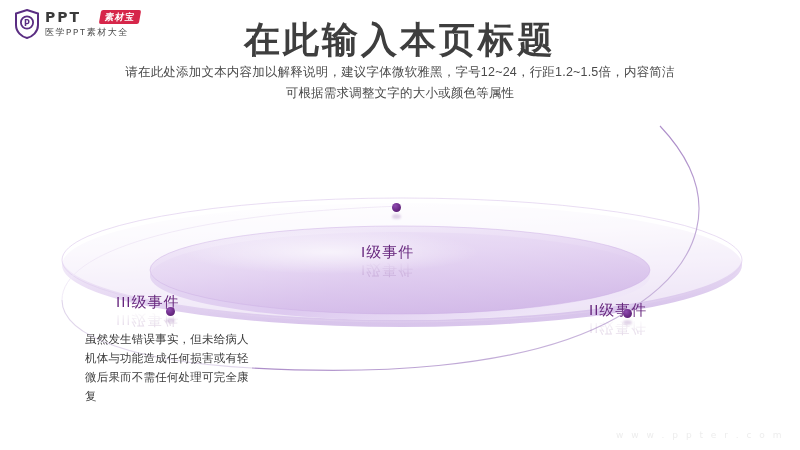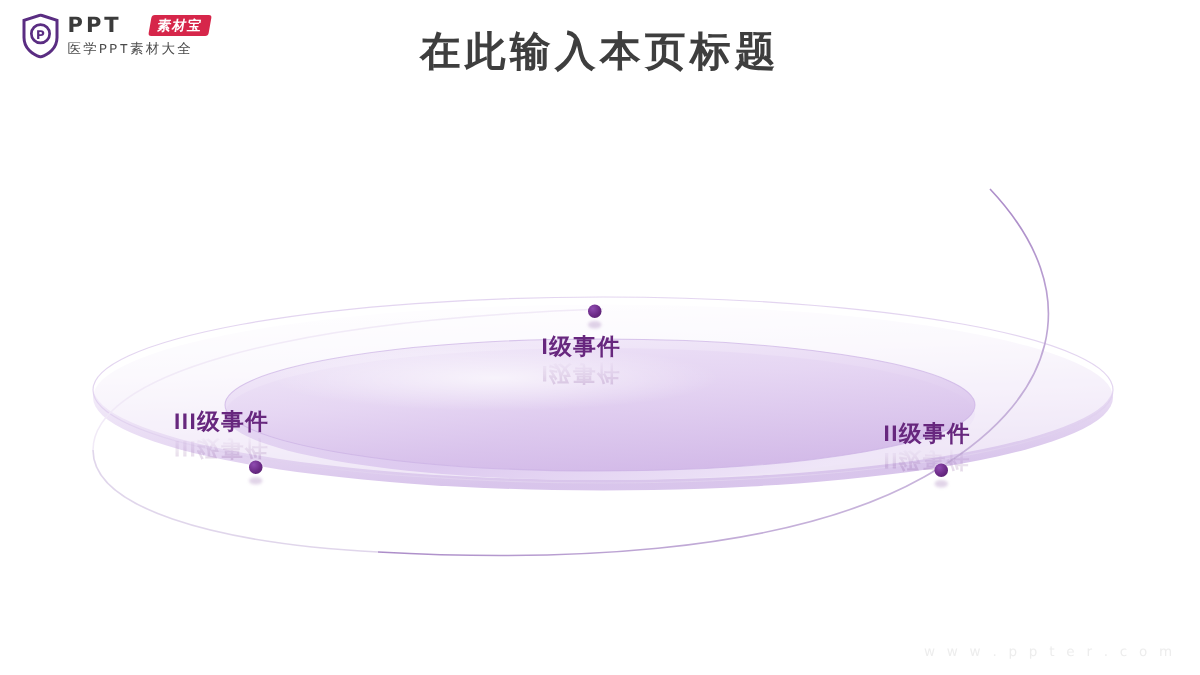--- a/index.html
+++ b/index.html
@@ -25,34 +25,34 @@
     transform:skewX(-10deg);line-height:10px;
   }
   #logo .sub{
     position:absolute;left:31px;top:20px;
     font-size:9px;color:#4a4a4a;letter-spacing:1.5px;line-height:10px;font-family:Liberation Mono, monospace;
   }
 
   
   #title{
     position:absolute;left:0;right:0;top:16px;text-align:center;
-    font-size:27px;font-weight:bold;color:#3e3e3e;letter-spacing:3px;
+    font-size:36px;font-weight:bold;color:#3e3e3e;letter-spacing:3px;
   }
   #subtitle{
     position:absolute;left:0;right:0;top:62px;text-align:center;
     font-size:12.5px;color:#4a4a4a;line-height:21px;letter-spacing:.2px;
   }
 
   
   #diagram{position:absolute;left:0;top:0;width:800px;height:450px;}
 
   
   .node-label{
-    position:absolute;font-size:15px;font-weight:bold;color:#67277e;
-    letter-spacing:1px;white-space:nowrap;
+    position:absolute;font-size:15px;font-weight:normal;color:#67277e;
+    letter-spacing:1px;white-space:nowrap;margin-top:21px;
   }
   .node-label .reflect{
     position:absolute;left:0;top:17px;
     transform:scaleY(-1);opacity:.20;
     -webkit-mask-image:linear-gradient(to top,rgba(0,0,0,0) 5%,rgba(0,0,0,.9) 95%);
     mask-image:linear-gradient(to top,rgba(0,0,0,0) 5%,rgba(0,0,0,.9) 95%);
   }
   .dot{
     position:absolute;width:9px;height:9px;border-radius:50%;
     background:radial-gradient(circle at 35% 30%,#8f4cb0 0%,#6b2a86 55%,#4f1b66 100%);
@@ -86,20 +86,24 @@
       <path d="M13 1 L24 4.5 V16 C24 23 18.5 27.5 13 29 C7.5 27.5 2 23 2 16 V4.5 Z" fill="none" stroke="#5a2d82" stroke-width="2"></path>
       <circle cx="13" cy="13.5" r="6.1" fill="none" stroke="#5a2d82" stroke-width="1.8"></circle>
       <text x="13" y="17.2" text-anchor="middle" font-size="8" font-family="DejaVu Sans, sans-serif" font-weight="bold" fill="#5a2d82">P</text>
     </svg>
     <div class="ppt">PPT</div>
     <div class="badge">素材宝</div>
     <div class="sub">医学PPT素材大全</div>
   </div>
 
   <div id="title">在此输入本页标题</div>
+  <div id="subtitle">
+    <div>请在此处添加文本内容加以解释说明，建议字体微软雅黑，字号12~24，行距1.2~1.5倍，内容简洁</div>
+    <div>可根据需求调整文字的大小或颜色等属性</div>
+  </div>
 
   <svg id="diagram" viewBox="0 0 800 450">
     <defs>
       <linearGradient id="ringGrad" x1="0" y1="0" x2="0.25" y2="1">
         <stop offset="0%" stop-color="#ffffff"></stop>
         <stop offset="38%" stop-color="#f4eefa"></stop>
         <stop offset="72%" stop-color="#e3d3f1"></stop>
         <stop offset="100%" stop-color="#d2bbe8"></stop>
       </linearGradient>
       <linearGradient id="discGrad" x1="0.1" y1="0" x2="0.6" y2="1">
@@ -144,20 +148,21 @@
     <span>I级事件</span>
     <span class="reflect">I级事件</span>
   </div>
 
   <div class="node-label" style="left:116px;top:272px;">
     <span>III级事件</span>
     <span class="reflect">III级事件</span>
   </div>
   <div class="dot" style="left:166px;top:307px;"></div>
   <div class="dot-reflect" style="left:166px;top:318px;"></div>
+  <div class="body-text" style="left:85px;top:330px;width:172px;">虽然发生错误事实，但未给病人机体与功能造成任何损害或有轻微后果而不需任何处理可完全康复</div>
 
   <div class="node-label" style="left:589px;top:280px;">
     <span>II级事件</span>
     <span class="reflect">II级事件</span>
   </div>
   <div class="dot" style="left:623px;top:309px;"></div>
   <div class="dot-reflect" style="left:623px;top:320px;"></div>
 
   <div id="watermark">w w w . p p t e r . c o m</div>
 

